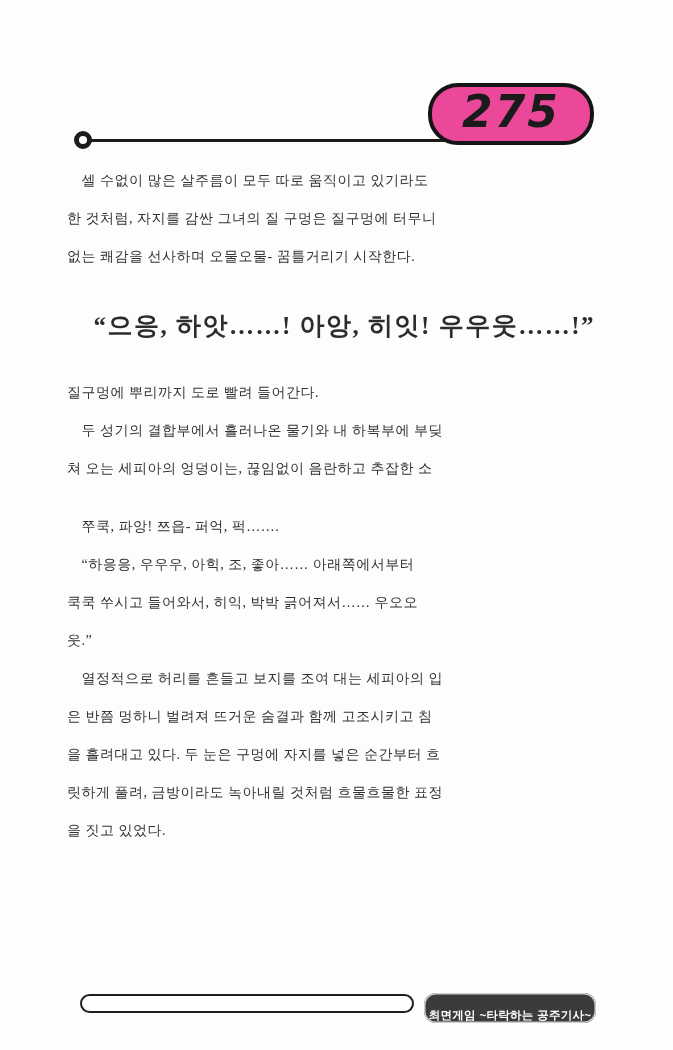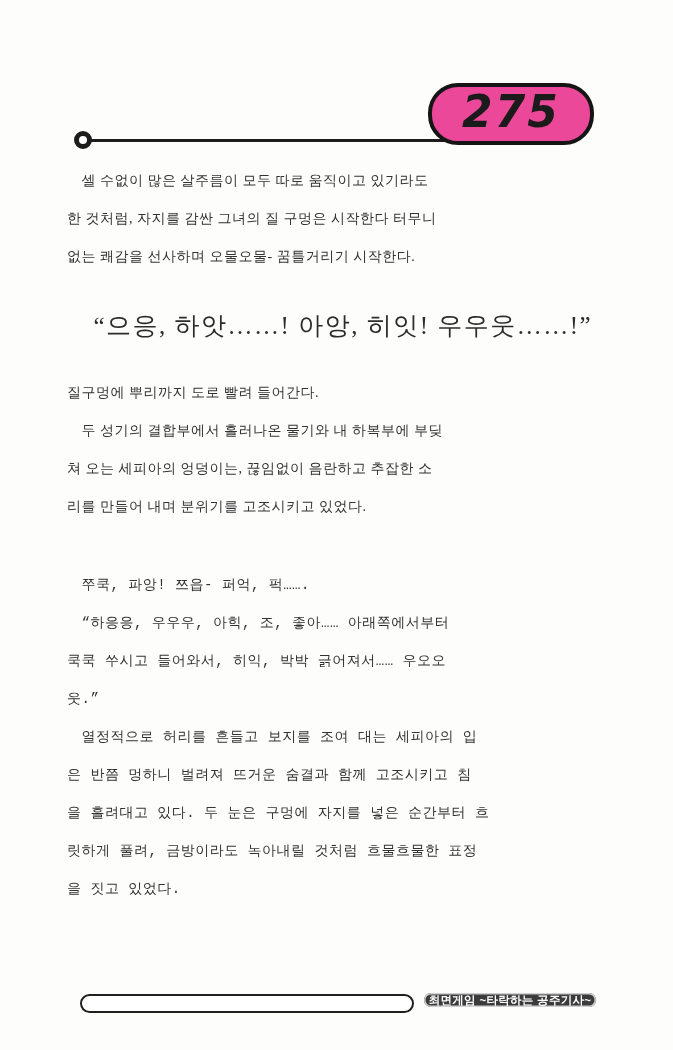--- a/index.html
+++ b/index.html
@@ -68,42 +68,43 @@
     line-height: 38px;
     letter-spacing: 0.5px;
     color: #323232;
   }
   .block.type-dialogue { margin-top: 28px; margin-bottom: 26px; }
   .block.type-dialogue .line {
     font-size: 25px;
     line-height: 44px;
     letter-spacing: 1.5px;
     color: #2c2c2c;
+    font-weight: bold;
   }
-  .block.gap-before { margin-top: 40px; font-family: Liberation Mono, monospace; }
+  .block.gap-before { margin-top: 20px; }
 
   
   .footer { position: absolute; left: 0; top: 0; width: 100%; height: 100%; pointer-events: none; }
   .footer-ornament-pill {
     position: absolute;
     left: 80px; top: 994px;
     width: 334px; height: 19px;
     background: #ffffff;
     border: 2.5px solid #1f1f1f;
     border-radius: 12px;
     box-sizing: border-box;
   }
   .book-title-badge {
     position: absolute;
     left: 424px; top: 993px;
-    width: 172px; height: 14px;
+    width: 172px; height: 30px;
     background: #3b3b3b;
     border-radius: 12px;
     display: flex;
-    align-items: flex-start;
+    align-items: flex-end;
     justify-content: center;
     box-shadow: 0 0 0 1.5px #cfcfcf inset;
   }
   .book-title-badge .title-text {
     font-family: "Liberation Sans", "DejaVu Sans", sans-serif;
     font-weight: bold;
     font-size: 11.5px;
     color: #ffffff;
     letter-spacing: 0.3px;
     white-space: nowrap;
@@ -118,31 +119,30 @@
     <div class="header-ring"></div>
     <div class="header-rule"></div>
     <div class="page-number-badge">
       <span class="num">275</span>
     </div>
   </div>
 
   <div class="text-area" id="text-area">
       <div class="block type-paragraph">
         <div class="line">　셀 수없이 많은 살주름이 모두 따로 움직이고 있기라도</div>
-        <div class="line">한 것처럼, 자지를 감싼 그녀의 질 구멍은 시작한다 터무니</div>
+        <div class="line">한 것처럼, 자지를 감싼 그녀의 질 구멍은 질구멍에 터무니</div>
         <div class="line">없는 쾌감을 선사하며 오물오물- 꿈틀거리기 시작한다.</div>
       </div>
       <div class="block type-dialogue">
         <div class="line">　“으응, 하앗……! 아앙, 히잇! 우우웃……!”</div>
       </div>
       <div class="block type-paragraph">
         <div class="line">질구멍에 뿌리까지 도로 빨려 들어간다.</div>
         <div class="line">　두 성기의 결합부에서 흘러나온 물기와 내 하복부에 부딪</div>
         <div class="line">쳐 오는 세피아의 엉덩이는, 끊임없이 음란하고 추잡한 소</div>
-        <div class="line">리를 만들어 내며 분위기를 고조시키고 있었다.</div>
       </div>
       <div class="block type-paragraph gap-before">
         <div class="line">　쭈쿡, 파앙! 쯔읍- 퍼억, 퍽…….</div>
         <div class="line">　“하응응, 우우우, 아힉, 조, 좋아…… 아래쪽에서부터</div>
         <div class="line">쿡쿡 쑤시고 들어와서, 히익, 박박 긁어져서…… 우오오</div>
         <div class="line">웃.”</div>
         <div class="line">　열정적으로 허리를 흔들고 보지를 조여 대는 세피아의 입</div>
         <div class="line">은 반쯤 멍하니 벌려져 뜨거운 숨결과 함께 고조시키고 침</div>
         <div class="line">을 흘려대고 있다. 두 눈은 구멍에 자지를 넣은 순간부터 흐</div>
         <div class="line">릿하게 풀려, 금방이라도 녹아내릴 것처럼 흐물흐물한 표정</div>

